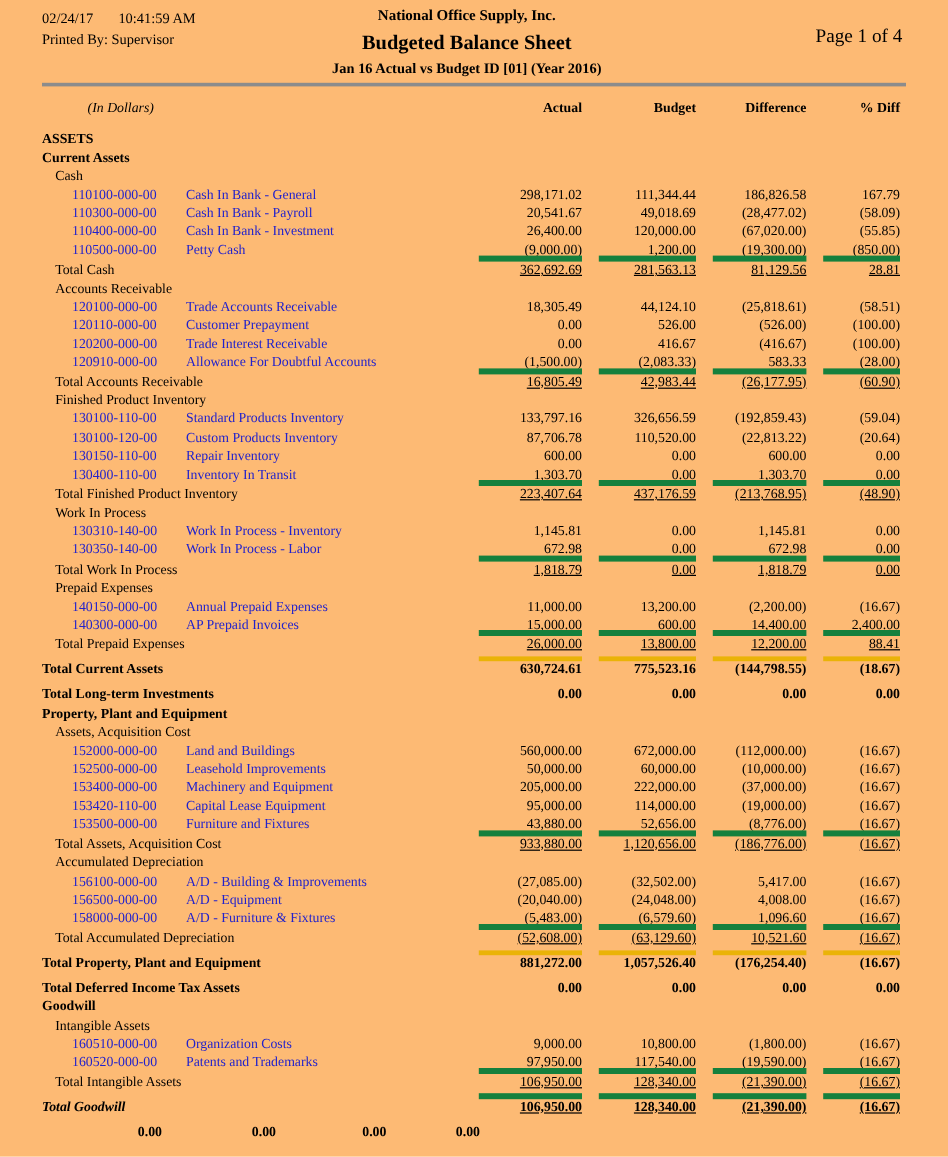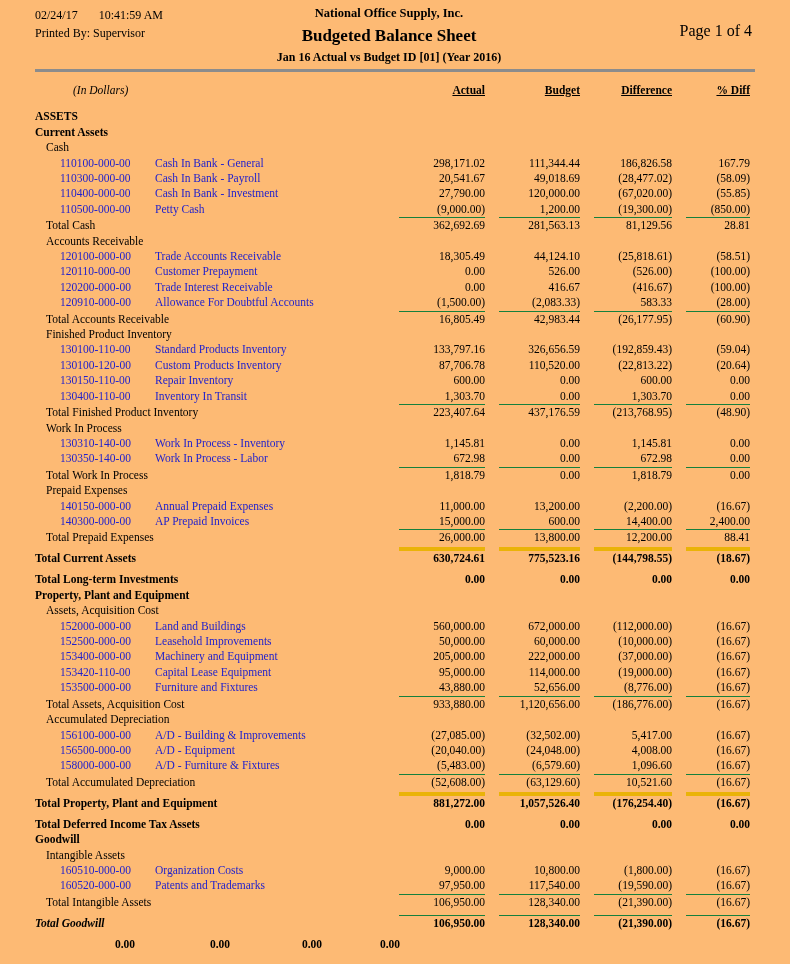--- a/index.html
+++ b/index.html
@@ -15,39 +15,39 @@
   .hdr-printedby{position:absolute;left:35px;top:26px;font-size:12px;}
   .hdr-right{position:absolute;right:38px;top:22px;font-size:16px;margin-left:16px;}
   .hdr-center{position:absolute;left:0;right:12px;top:6px;text-align:center;}
   .company{font-size:12.5px;font-weight:bold;}
   .rpt-title{font-size:17px;font-weight:bold;margin-top:5px;}
   .rpt-subtitle{font-size:12px;font-weight:bold;margin-top:4px;}
   .rule{position:absolute;left:35px;right:35px;top:69px;height:3px;background:#8c8c8c;}
   
   .colhdr{display:flex;align-items:baseline;padding:0 40px 0 35px;margin-top:14px;height:18px;font-size:11.5px;margin-left:38px;}
   .units{flex:1;font-style:italic;}
-  .ch{font-weight:bold;text-decoration:underline;text-align:right;box-sizing:border-box;}
+  .ch{font-weight:bold;text-align:right;box-sizing:border-box;}
   
   .w1{width:100px;} .w2{width:95px;} .w3{width:92px;} .w4{width:78px;}
   
   .body{padding:6px 40px 0 35px;}
   .row{display:flex;align-items:flex-end;font-size:11.5px;line-height:13px;}
   .r-h1{height:15.4px;font-weight:bold;}
   .r-grp{height:15.4px;}
   .r-acct{height:15.4px;}
   .r-tot{height:16.5px;}
   .r-gt{height:21px;font-weight:bold;}
   .lbl{flex:1;box-sizing:border-box;}
   .ind1{padding-left:11px;}
   .ind2{padding-left:25px;}
   .acct-no{display:inline-block;width:95px;color:#2222cc;cursor:pointer;}
   .acct-nm{color:#2222cc;cursor:pointer;}
   .num{text-align:right;box-sizing:border-box;padding-left:14px;}
   .num span{display:block;}
-  .ln-thin span{border-top:1px solid #15803d;padding-top:1px;}
+  .ln-thin span{border-top:5px solid #15803d;padding-top:1px;text-decoration:underline;}
   .ln-thick span{border-top:4px solid #eab308;padding-top:1px;}
   .it{font-style:italic;}
 </style>
 </head>
 <body>
 
 <div class="page">
 
   <div class="hdr">
     <div class="hdr-left">
@@ -108,21 +108,21 @@
         <div class="num w3">
           <span>(28,477.02)</span>
         </div>
         <div class="num w4">
           <span>(58.09)</span>
         </div>
       </div>
       <div class="row r-acct">
         <div class="lbl ind2"><span class="acct-no">110400-000-00</span><span class="acct-nm">Cash In Bank - Investment</span></div>
         <div class="num w1">
-          <span>27,790.00</span>
+          <span>26,400.00</span>
         </div>
         <div class="num w2">
           <span>120,000.00</span>
         </div>
         <div class="num w3">
           <span>(67,020.00)</span>
         </div>
         <div class="num w4">
           <span>(55.85)</span>
         </div>

